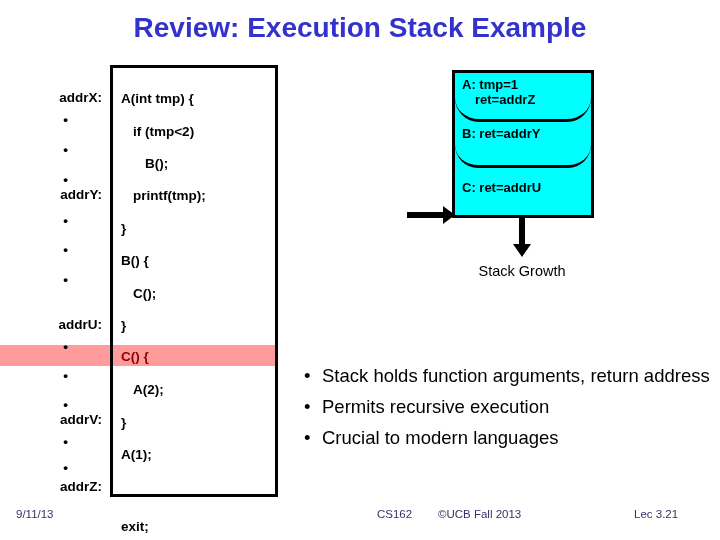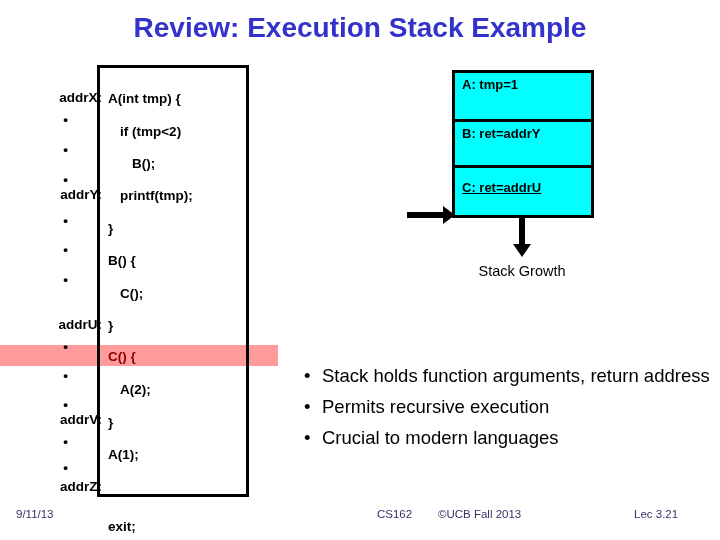--- a/index.html
+++ b/index.html
@@ -63,23 +63,23 @@
     text-align: center;
     font-size: 13.5px;
     font-weight: bold;
     color: #000000;
     line-height: 8px;
   }
 
   
   #code-box {
     position: absolute;
-    left: 97px;
+    left: 110px;
     top: 65px;
-    width: 152px;
+    width: 168px;
     height: 432px;
     border: 3px solid #000000;
     box-sizing: border-box;
     background: transparent;
   }
   .code-line {
     position: absolute;
     font-size: 13.5px;
     font-weight: bold;
     color: #000000;
@@ -102,24 +102,25 @@
   }
   .frame {
     position: relative;
     box-sizing: border-box;
     width: 100%;
     background: #00ffff;
     color: #000000;
     font-size: 13px;
     font-weight: bold;
     padding: 4px 0 0 7px;
+    border-radius: 24px;
   }
   #frame-a { height: 49px; border-bottom: 3px solid #000000; }
   #frame-b { height: 46px; border-bottom: 3px solid #000000; }
-  #frame-c { height: 47px; padding-top: 12px; text-decoration: underline; }
+  #frame-c { height: 47px; padding-top: 12px; }
   .frame-line2 { padding-left: 13px; }
 
   
   #stack-pointer-label {
     position: absolute;
     left: 340px;
     top: 200px;
     font-size: 14.5px;
     font-weight: bold;
     color: #000000;
@@ -259,20 +260,21 @@
     <div class="code-line hl" style="left:8px; top:281px;">C() {</div>
     <div class="code-line" style="left:20px; top:314px;text-align:right;">A(2);</div>
     <div class="code-line" style="left:8px;  top:347px;">}</div>
     <div class="code-line" style="left:8px;  top:379px;">A(1);</div>
     <div class="code-line" style="left:8px;  top:411px;margin-top:40px;">exit;</div>
   </div>
 
   <div id="stack-frames">
     <div class="frame" id="frame-a">
       <div>A: tmp=1</div>
+      <div class="frame-line2">ret=addrZ</div>
     </div>
     <div class="frame" id="frame-b">
       <div>B: ret=addrY</div>
     </div>
     <div class="frame" id="frame-c">
       <div>C: ret=addrU</div>
     </div>
   </div>
 
   <div id="sp-arrow-shaft"></div>

